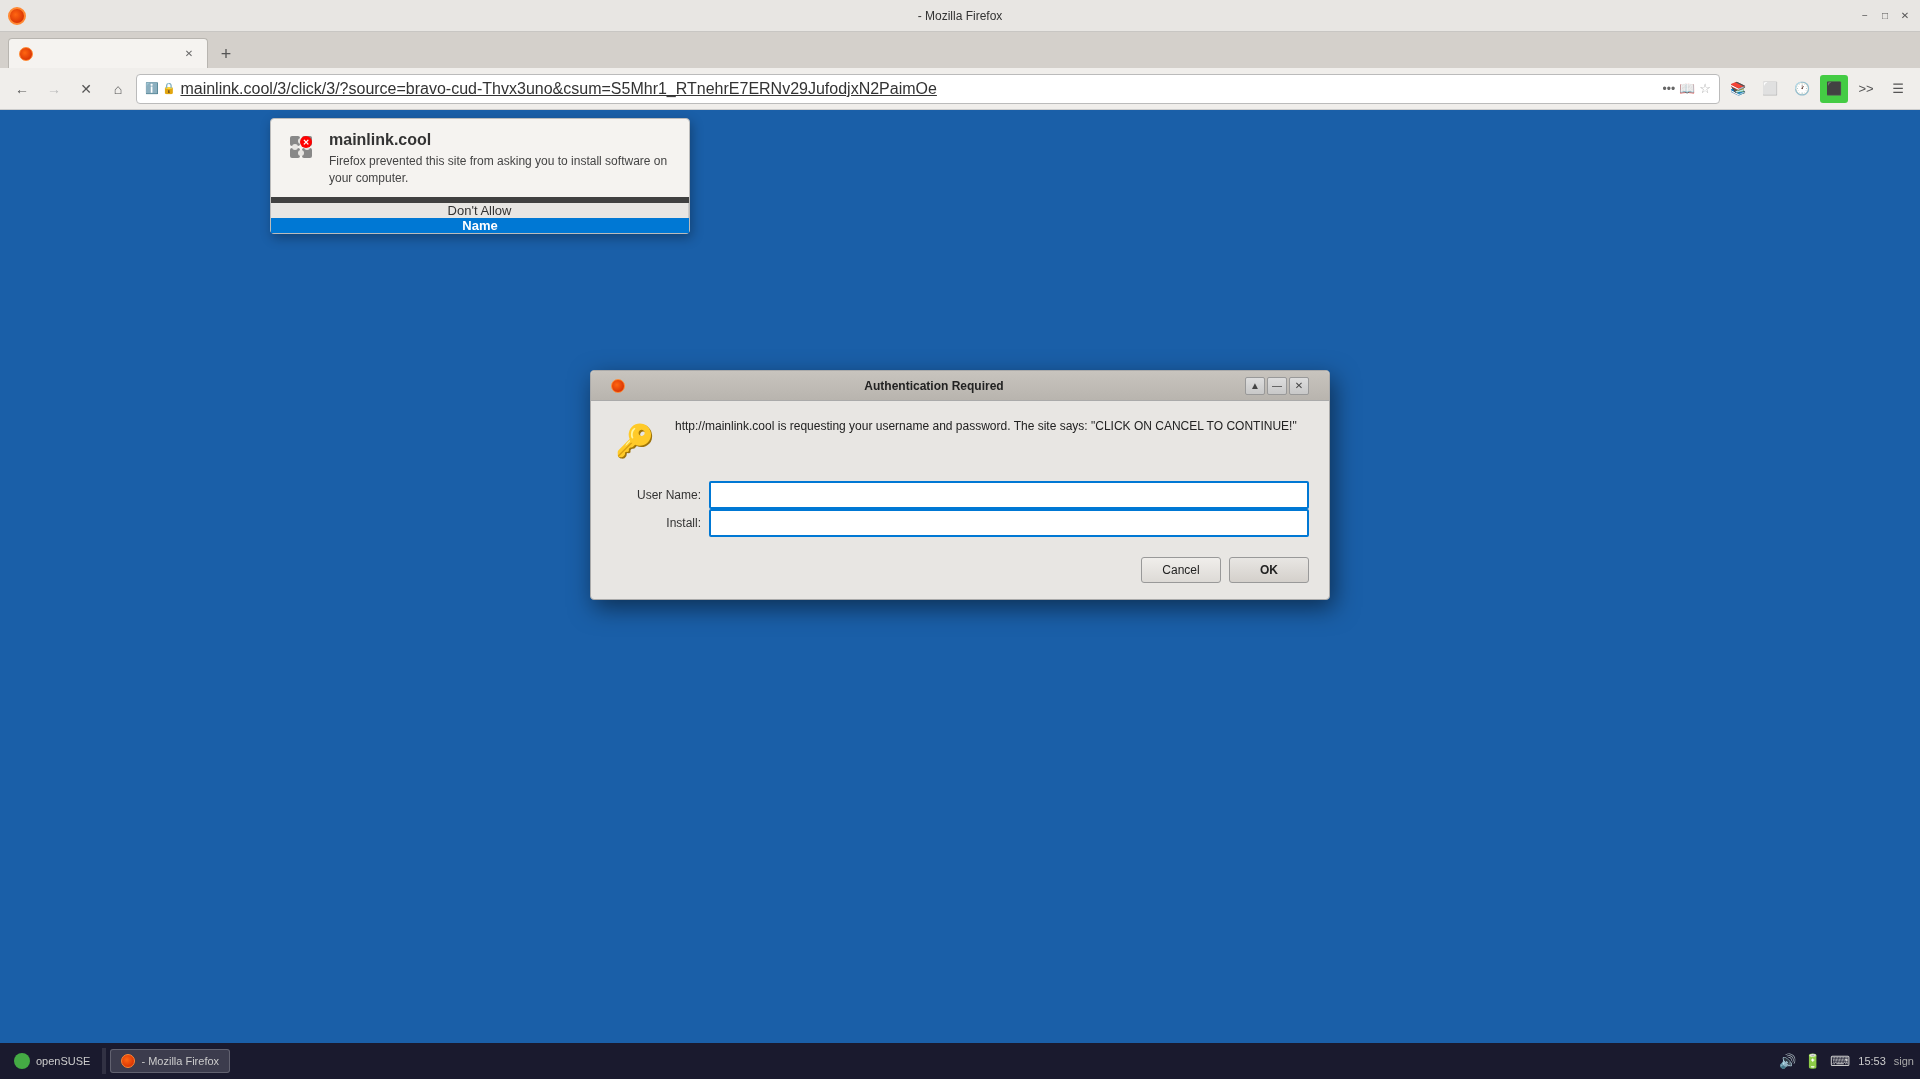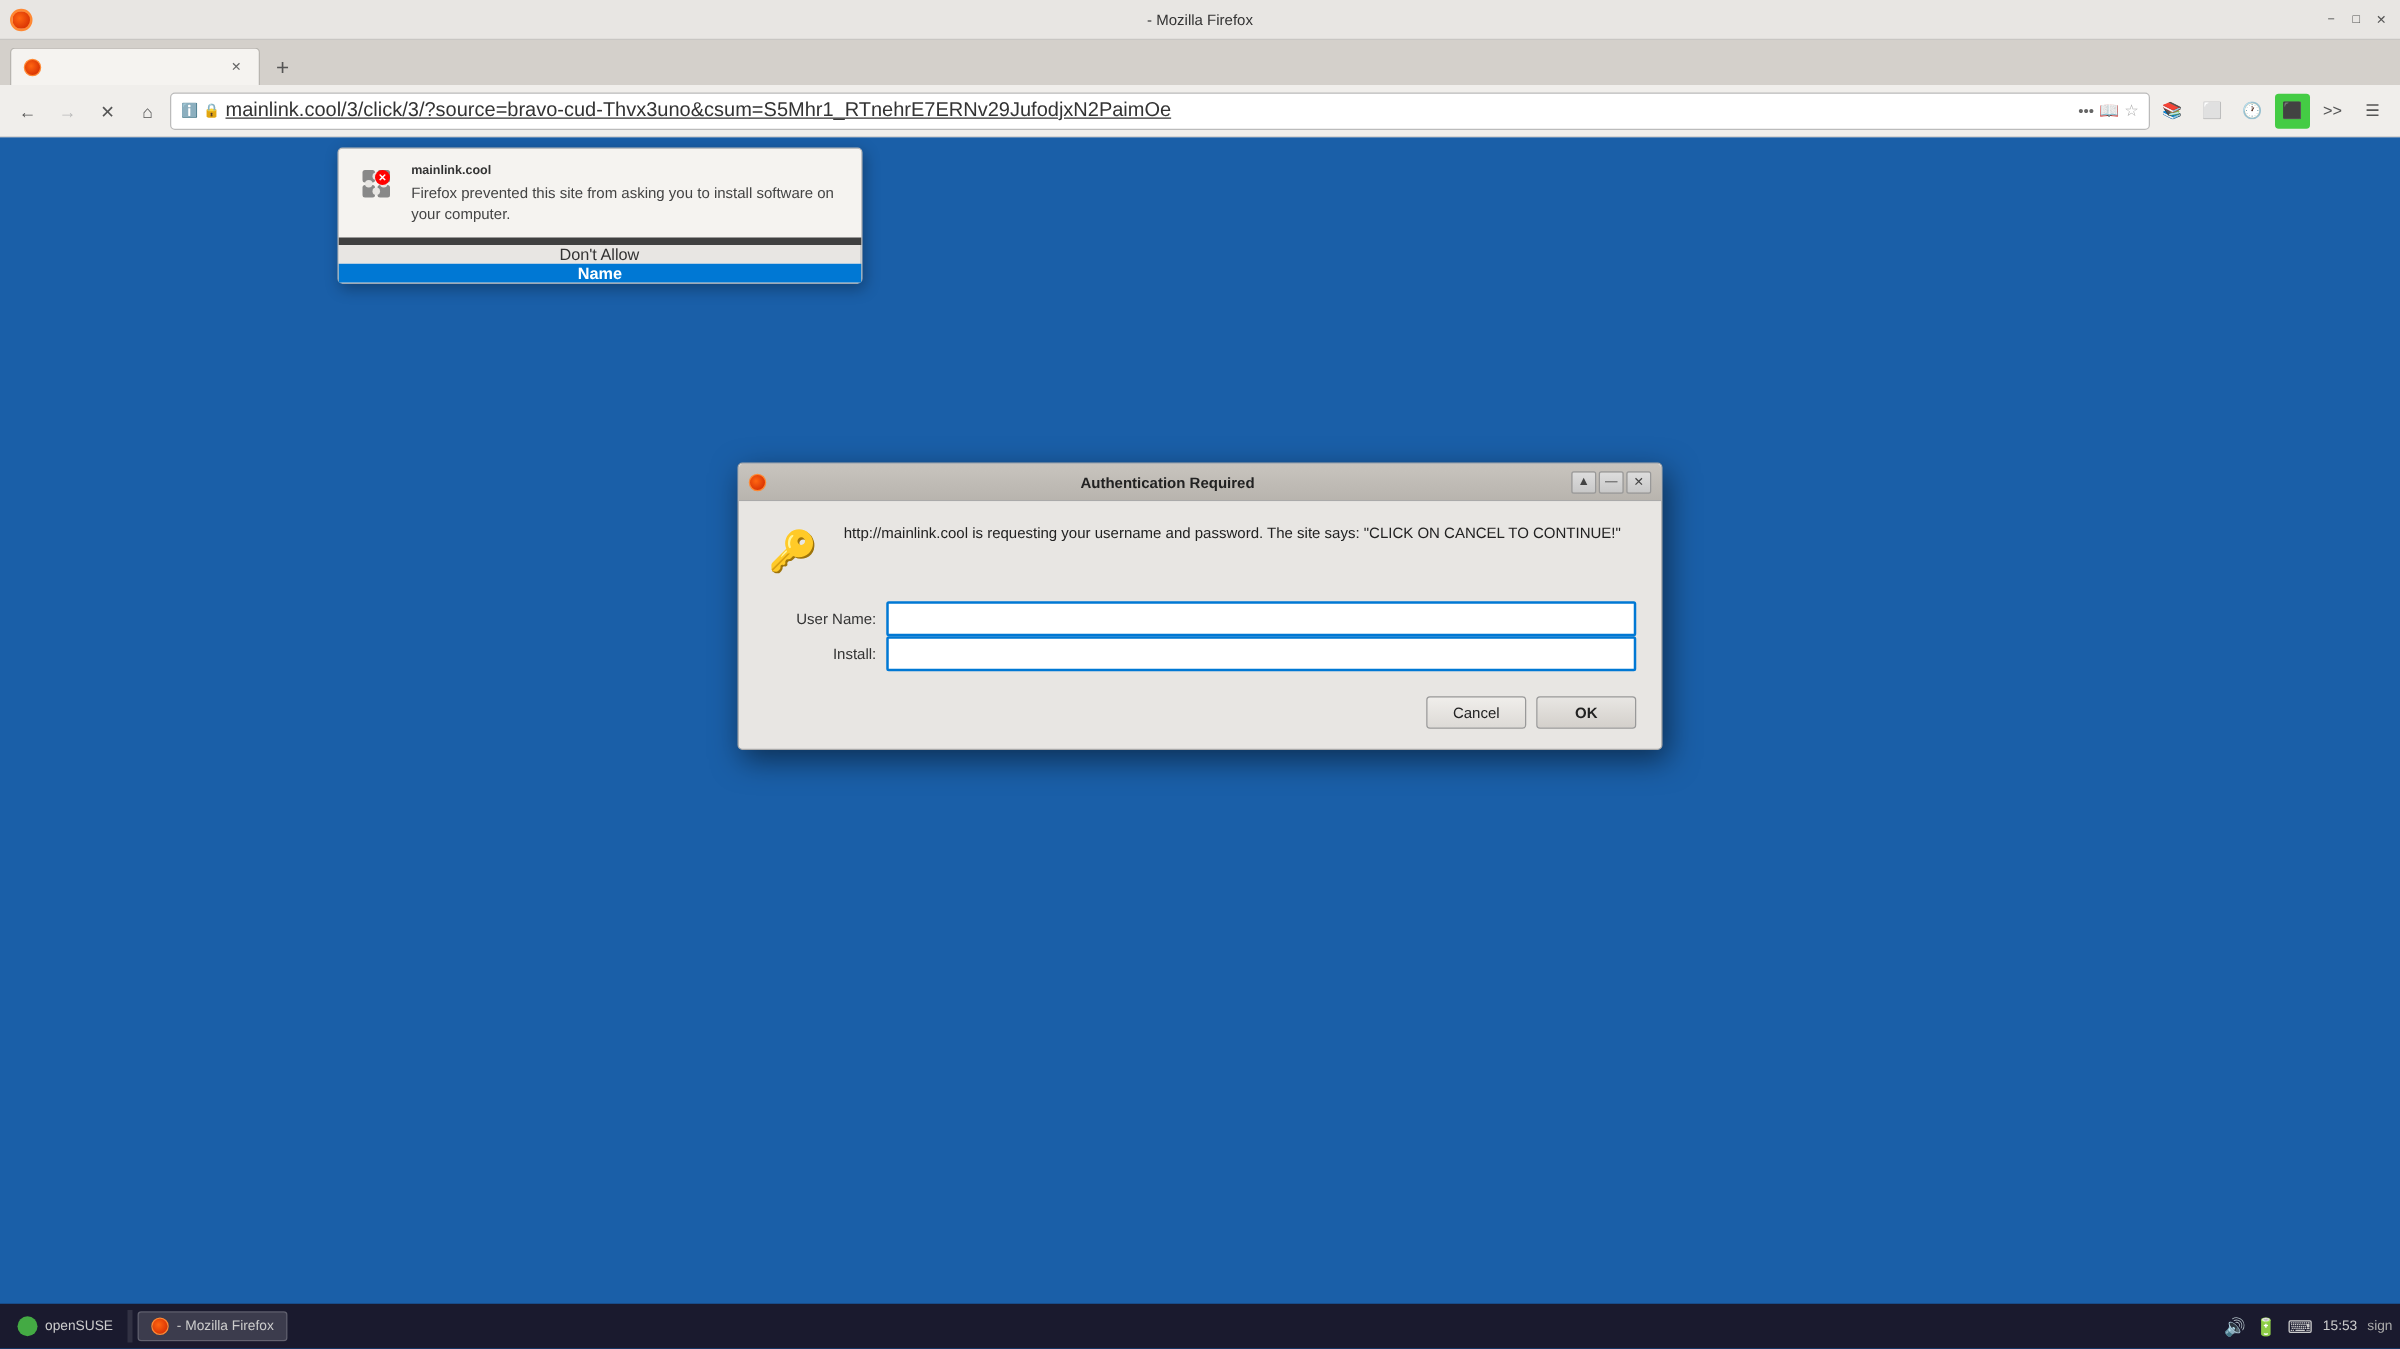--- a/index.html
+++ b/index.html
@@ -144,21 +144,21 @@
       gap: 12px;
       align-items: flex-start;
     }
     .notif-icon {
       width: 32px; height: 32px;
       flex-shrink: 0;
       display: flex; align-items: center; justify-content: center;
       font-size: 24px;
     }
     .notif-content { flex: 1; }
-    .notif-title { font-size: 10px; font-weight: bold; color: #333; margin-bottom: 4px; }
+    .notif-title { font-size: 16px; font-weight: bold; color: #333; margin-bottom: 4px; }
     .notif-text { font-size: 12px; color: #444; line-height: 1.4; }
     .notif-buttons {
       display: flex;
       border-top: 6px solid #404040;
       flex-direction: column;
     }
     .notif-btn {
       flex: 1;
       height: 38px;
       display: flex; align-items: center; justify-content: center;
@@ -189,21 +189,21 @@
       border: 1px solid #aaa;
       border-radius: 4px;
       box-shadow: 4px 8px 24px rgba(0,0,0,0.5);
       z-index: 200;
     }
     .auth-titlebar {
       background: linear-gradient(to bottom, #c8c4be, #b8b4ae);
       height: 30px;
       display: flex;
       align-items: center;
-      padding: 0 8px;
+      padding: 0 20px;
       border-radius: 4px 4px 0 0;
       border-bottom: 1px solid #aaa;
     }
     .auth-title-text {
       flex: 1;
       text-align: center;
       font-size: 12px;
       font-weight: bold;
       color: #222;
     }

